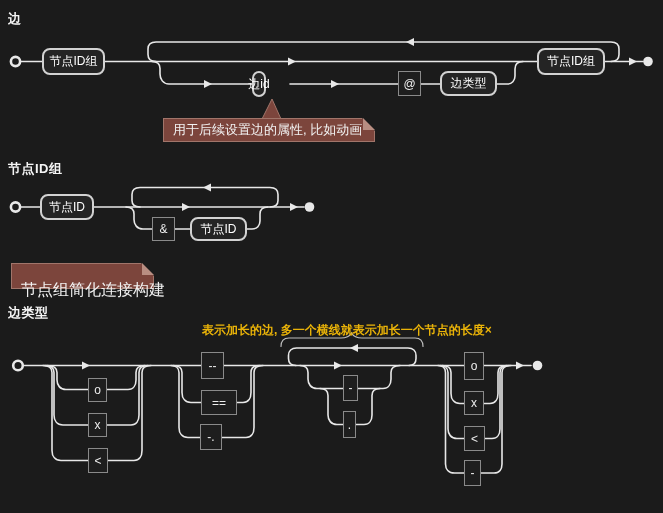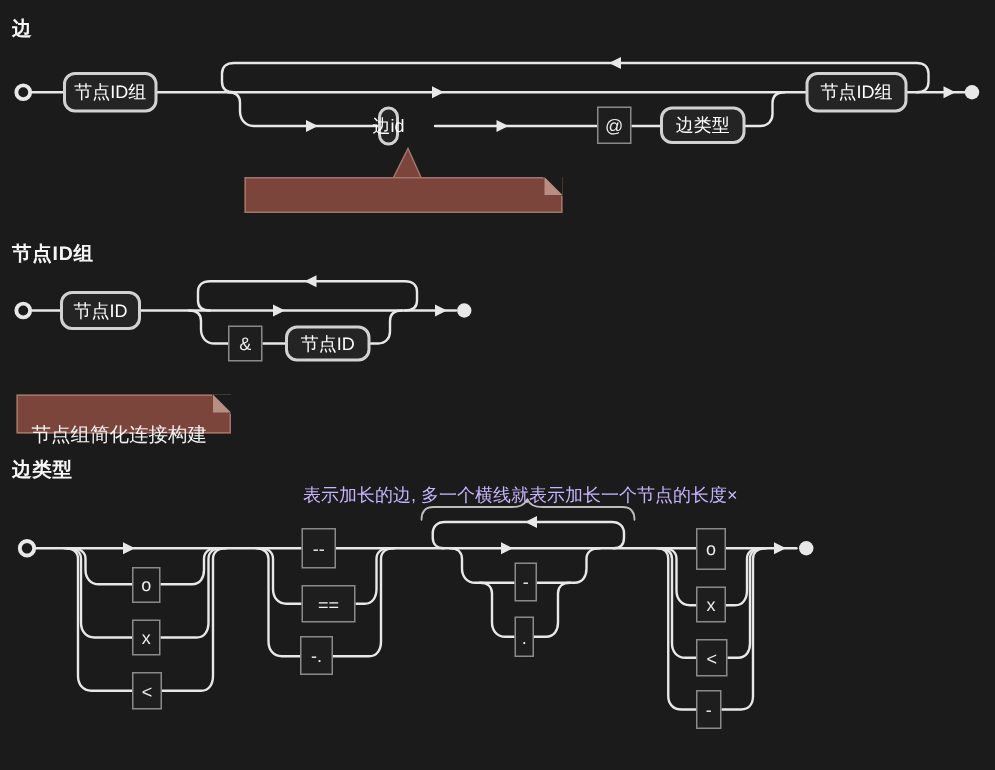--- a/index.html
+++ b/index.html
@@ -31,21 +31,21 @@
   .note .txt{padding:0 9px;font-size:13px;}
   .fold-cut{
     position:absolute;top:-1px;right:-1px;width:0;height:0;
     border-top:13px solid #1b1b1b;border-left:13px solid transparent;
   }
   .fold-flap{
     position:absolute;top:-1px;right:-1px;width:0;height:0;
     border-bottom:12px solid #b98e82;border-right:12px solid transparent;
   }
   .annotation{
-    position:absolute;font-size:12px;color:#c4b5fd;white-space:nowrap;
+    position:absolute;font-size:12px;color:#eab308;white-space:nowrap;font-weight:bold;
   }
 </style>
 </head>
 <body>
 
 <div id="stage">
 
   <svg id="rails" width="663" height="513" viewBox="0 0 663 513">
     <g stroke="#e8e8e8" stroke-width="1.6" fill="none" stroke-linecap="round">
 
@@ -128,30 +128,31 @@
   <div class="title" style="left:8px;top:160px;">节点ID组</div>
   <div class="title" style="left:8px;top:304px;">边类型</div>
 
   <div class="rbox" style="left:42px;top:48px;width:63px;height:27px;">节点ID组</div>
   <div class="rbox" style="left:252px;top:71px;width:14px;height:26px;">边id</div>
   <div class="sbox" style="left:398px;top:71px;width:23px;height:25px;">@</div>
   <div class="rbox" style="left:440px;top:71px;width:57px;height:25px;">边类型</div>
   <div class="rbox" style="left:537px;top:48px;width:68px;height:27px;">节点ID组</div>
 
   <div class="note" style="left:163px;top:118px;width:212px;height:24px;">
+    <span class="txt">用于后续设置边的属性, 比如动画</span>
     <span class="fold-cut"></span>
     <span class="fold-flap"></span>
   </div>
 
   <div class="rbox" style="left:40px;top:194px;width:54px;height:26px;">节点ID</div>
   <div class="sbox" style="left:152px;top:217px;width:23px;height:24px;">&amp;</div>
   <div class="rbox" style="left:190px;top:217px;width:57px;height:24px;">节点ID</div>
 
   <div class="note" style="left:11px;top:263px;width:143px;height:26px;">
-    <span class="txt" style="font-size:13px;margin-top:28px;">节点组简化连接构建</span>
+    <span class="txt" style="font-size:16px;margin-top:28px;">节点组简化连接构建</span>
     <span class="fold-cut"></span>
     <span class="fold-flap"></span>
   </div>
 
   <div class="annotation" style="left:202px;top:322px;">表示加长的边, 多一个横线就表示加长一个节点的长度×</div>
 
   <div class="sbox" style="left:88px;top:378px;width:19px;height:24px;">o</div>
   <div class="sbox" style="left:88px;top:413px;width:19px;height:24px;">x</div>
   <div class="sbox" style="left:88px;top:448px;width:20px;height:25px;">&lt;</div>
 

